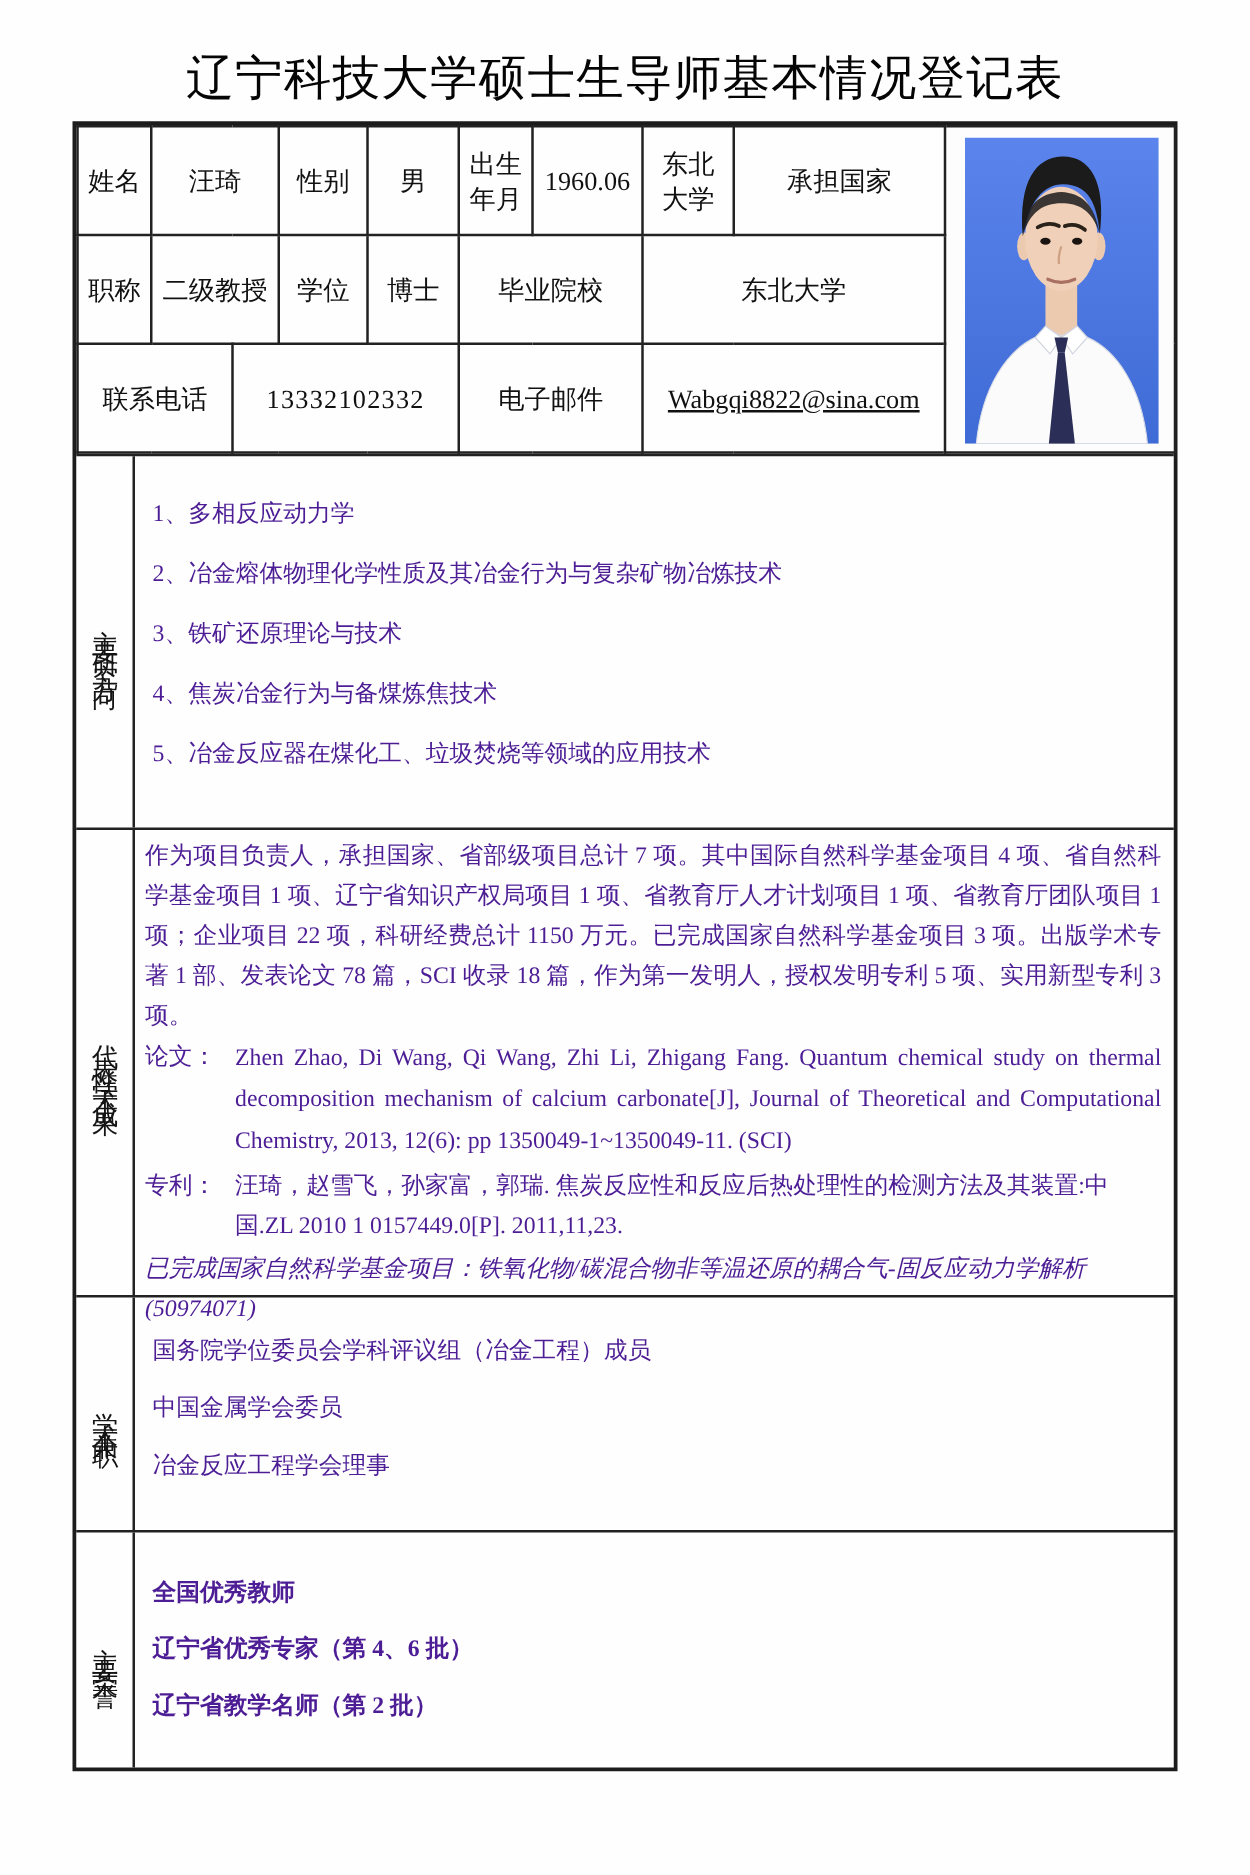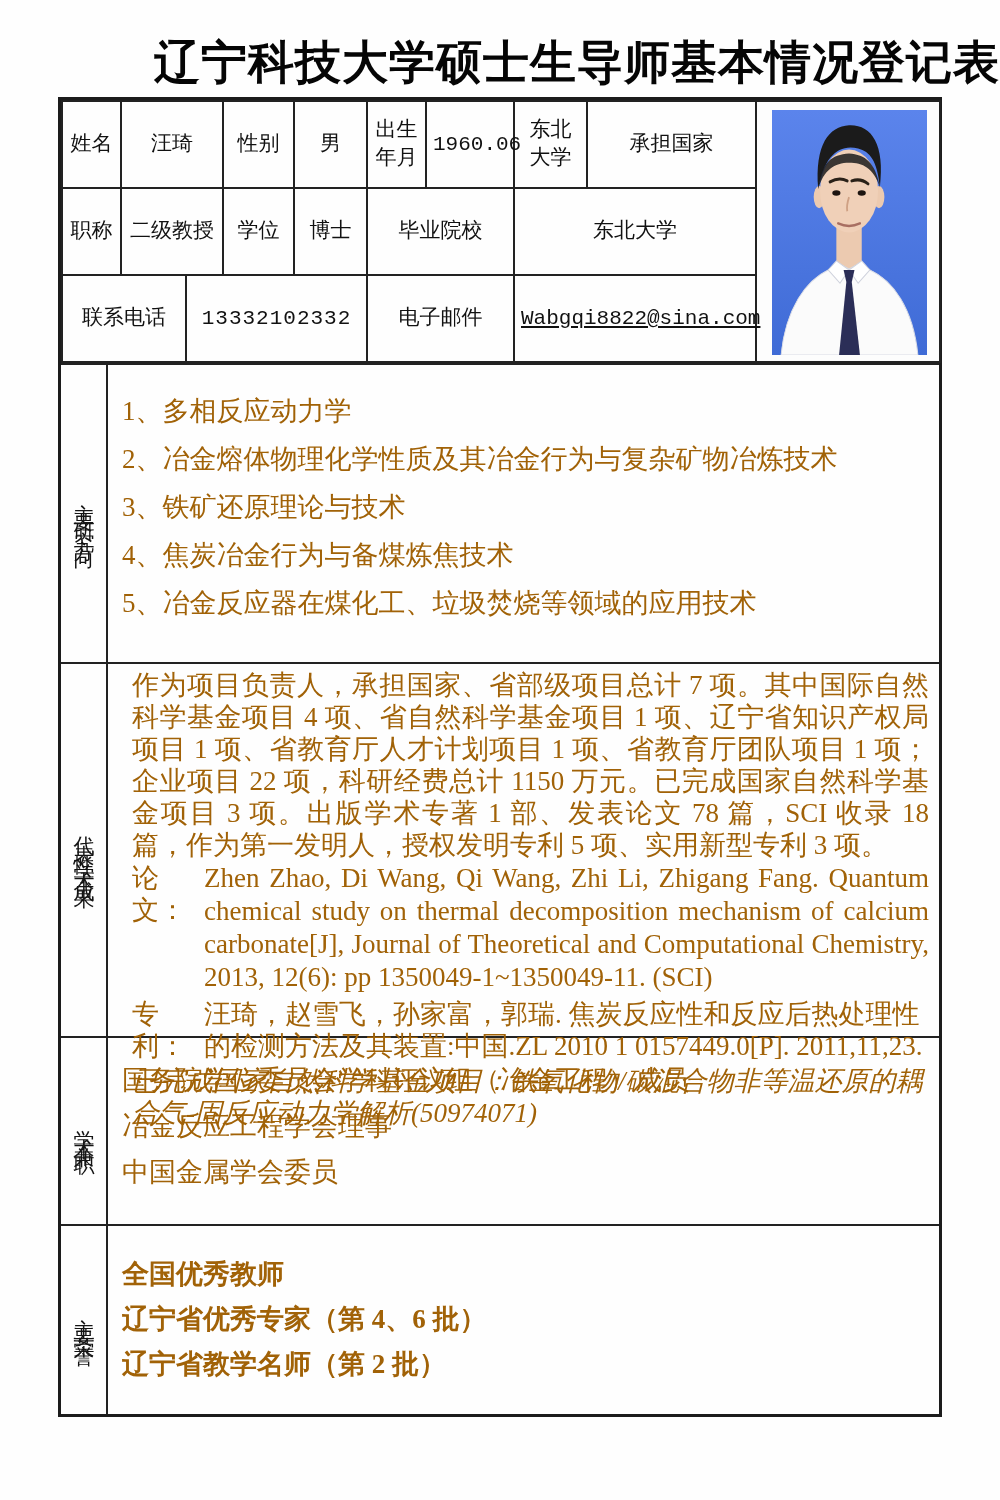--- a/index.html
+++ b/index.html
@@ -7,23 +7,23 @@
   body {
     width: 1000px; height: 1500px;
     font-family: "Liberation Serif", "DejaVu Serif", serif;
     color: #111111;
     position: relative;
     overflow: hidden;
   }
   .page { width: 1000px; height: 1500px; padding-top: 42px; background: #fefefe; }
 
   .title {
-    text-align: right;
-    font-size: 46px;
-    font-weight: bold;
+    text-align: center;
+    font-size: 38px;
+    font-weight: normal;
     letter-spacing: 1px;
     line-height: 42px;
     color: #050505;
     margin-bottom: 13px;
     font-family: "Liberation Serif", "DejaVu Serif", serif;
   }
 
   .form {
     margin: 0 58px;
     width: 884px;
@@ -38,21 +38,21 @@
     table-layout: fixed;
   }
   table.info-table td {
     border: 2px solid #222222;
     text-align: center;
     vertical-align: middle;
     font-size: 21px;
     line-height: 28px;
     padding: 2px 6px;
   }
-  table.info-table tr { height: 85px; font-family: Liberation Mono, monospace; }
+  table.info-table tr { height: 85px; }
   td.photo-cell { padding: 0; background: #fdfdfd; }
   .photo-wrap { width: 100%; height: 255px; padding: 6px 6px 4px 9px; }
   .photo-wrap svg { display: block; width: 100%; height: 100%; }
   .email-value { text-decoration: underline; font-size: 22px; }
   .phone-value { font-size: 23px; letter-spacing: 1px; margin-top: 40px; }
 
   
   .section { display: flex; border-top: 2px solid #222222; }
   .section-label {
     width: 47px; flex: none;
@@ -60,28 +60,28 @@
     display: flex; align-items: center; justify-content: center;
   }
   .vtext {
     writing-mode: vertical-rl;
     text-orientation: upright;
     font-size: 21px;
     letter-spacing: 9px;
     line-height: 47px;
     color: #141414;
   }
-  .section-content { flex: 1; font-size: 27px; color: #a16207; }
+  .section-content { flex: 1; font-size: 19px; color: #4c1d95; }
 
   .sec-research { height: 299px; }
   .sec-research .section-content { padding: 36px 12px 0 14px; }
   .sec-research .list-item { margin-bottom: 27px; line-height: 21px; }
 
   .sec-achievements { height: 374px; }
-  .sec-achievements .section-content { padding: 5px 10px 0 24px; line-height: 32px; }
+  .sec-achievements .section-content { padding: 5px 10px 0 8px; line-height: 32px; }
   .summary { text-align: justify; }
   .ach-row { display: flex; margin-top: 1px; }
   .ach-label { width: 72px; flex: none; }
   .ach-text { flex: 1; }
   .ach-text.just { text-align: justify; line-height: 33px; }
   .ach-row.patent-row { margin-top: 4px; }
   .completed-line { margin-top: 3px; font-style: italic; }
 
   .sec-positions { height: 188px; }
   .sec-positions .section-content { padding: 32px 10px 0 14px; }
@@ -212,22 +212,22 @@
         <div class="completed-line">已完成国家自然科学基金项目：铁氧化物/碳混合物非等温还原的耦合气-固反应动力学解析(50974071)</div>
       </div>
     </div>
 
     <div class="section sec-positions">
       <div class="section-label">
         <span class="vtext">学术兼职</span>
       </div>
       <div class="section-content">
         <div class="list-item">国务院学位委员会学科评议组（冶金工程）成员</div>
+        <div class="list-item">中国金属学会委员</div>
         <div class="list-item">冶金反应工程学会理事</div>
-        <div class="list-item">中国金属学会委员</div>
       </div>
     </div>
 
     <div class="section sec-honors">
       <div class="section-label">
         <span class="vtext">主要荣誉</span>
       </div>
       <div class="section-content">
         <div class="list-item">全国优秀教师</div>
         <div class="list-item">辽宁省优秀专家（第 4、6 批）</div>

